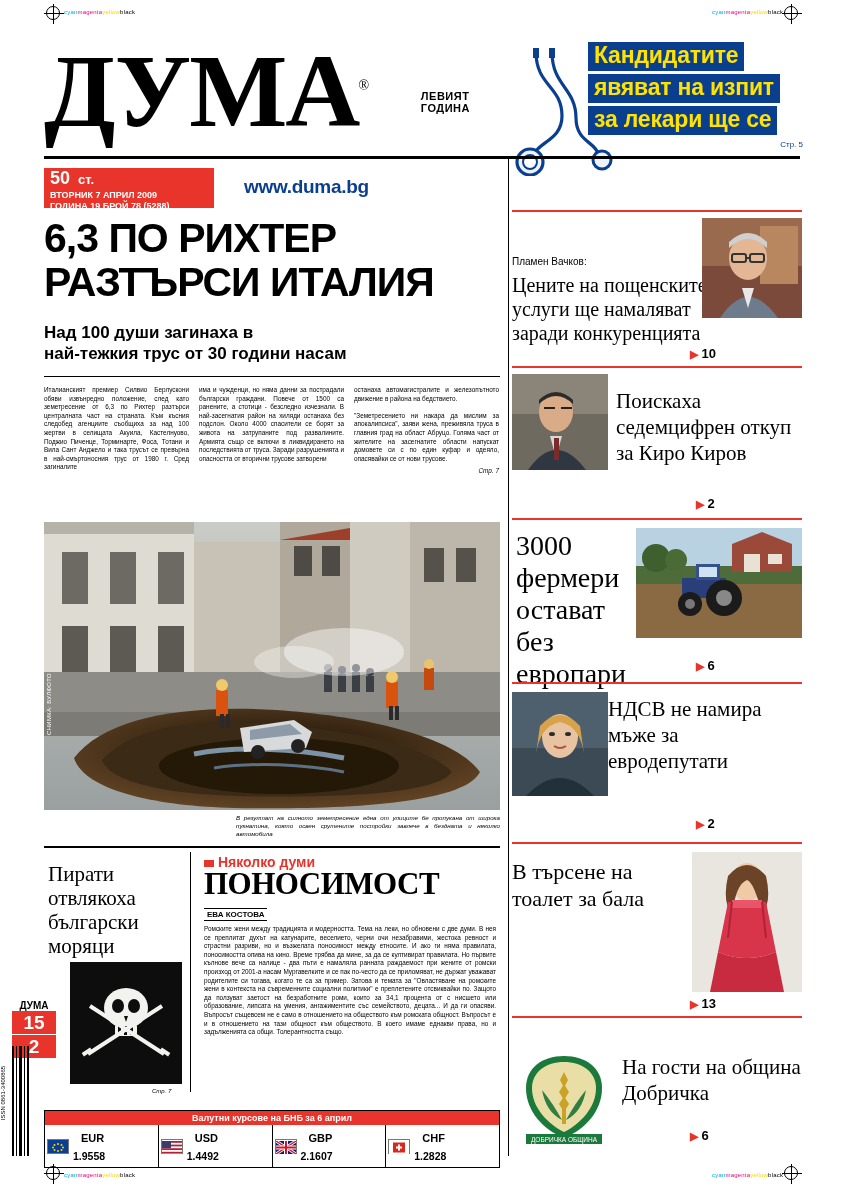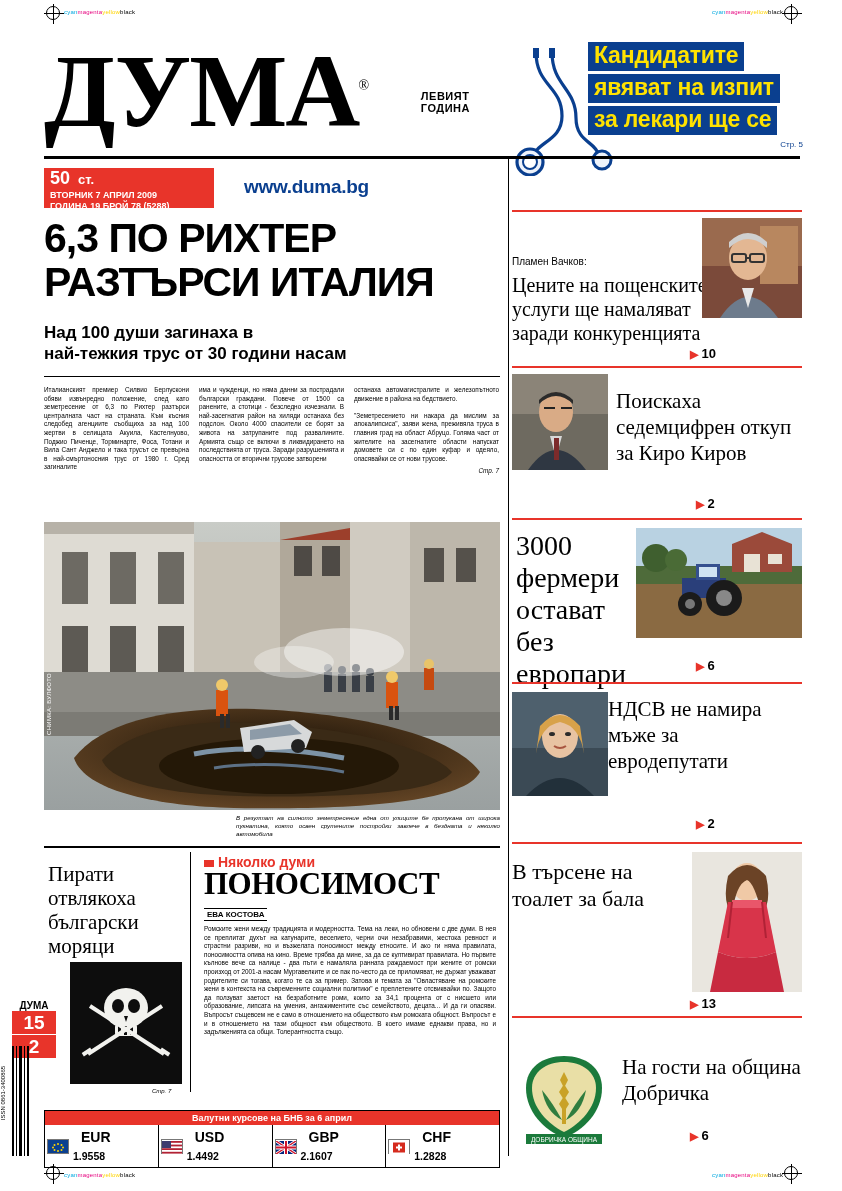--- a/index.html
+++ b/index.html
@@ -117,21 +117,21 @@
   .ed-author { position:absolute; left:204px; top:908px; font-size:8px; font-weight:700; border-bottom:1px solid #000; border-top:1px solid #000; padding:1px 3px; }
   .ed-body { position:absolute; left:204px; top:925px; width:292px; font-size:6.4px; line-height:8.6px; text-align:justify; }
 
   
   .fx-wrap { position:absolute; left:44px; top:1110px; width:456px; border:1px solid #000; }
   .fx-title { background:#e8342a; color:#fff; font-size:9px; font-weight:700; text-align:center; padding:2px 0; }
   .fx-row { display:flex; }
   .fx-cell { flex:1; display:flex; align-items:center; padding:3px 2px; border-left:1px solid #000; }
   .fx-cell:first-child { border-left:none; }
   .fx-flag { width:22px; height:15px; margin-right:4px; flex:none; border:1px solid #777; }
-  .fx-code { font-size:14px; font-weight:700; line-height:10px;padding-left:8px; }
+  .fx-code { font-size:11px; font-weight:700; line-height:10px;padding-left:8px; }
   .fx-val { font-size:10.5px; font-weight:700; line-height:11px; }
 
   
   .col-rule { position:absolute; left:508px; top:156px; width:1px; height:1000px; background:#000; }
   .rbox { position:absolute; left:512px; width:290px; }
   .rhead { font-family:"Liberation Serif", serif; font-weight:400; line-height:25px; }
   .rsep { position:absolute; left:512px; width:290px; height:2px; background:#e8342a; }
   .pagearrow { position:absolute; font-size:13px; font-weight:700; color:#000; }
   .pagearrow .tri { color:#e8342a; margin-right:3px; font-size:11px; }
 

